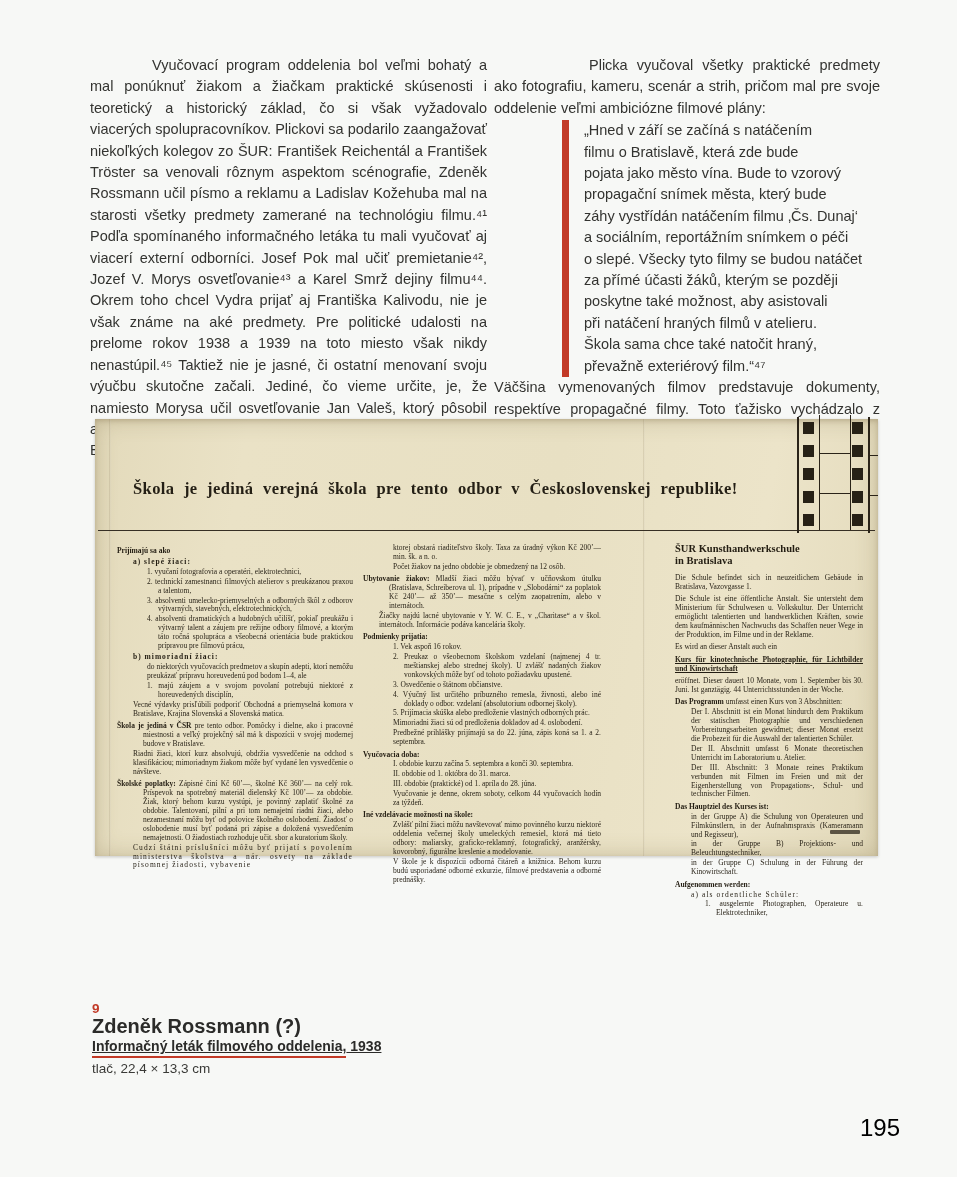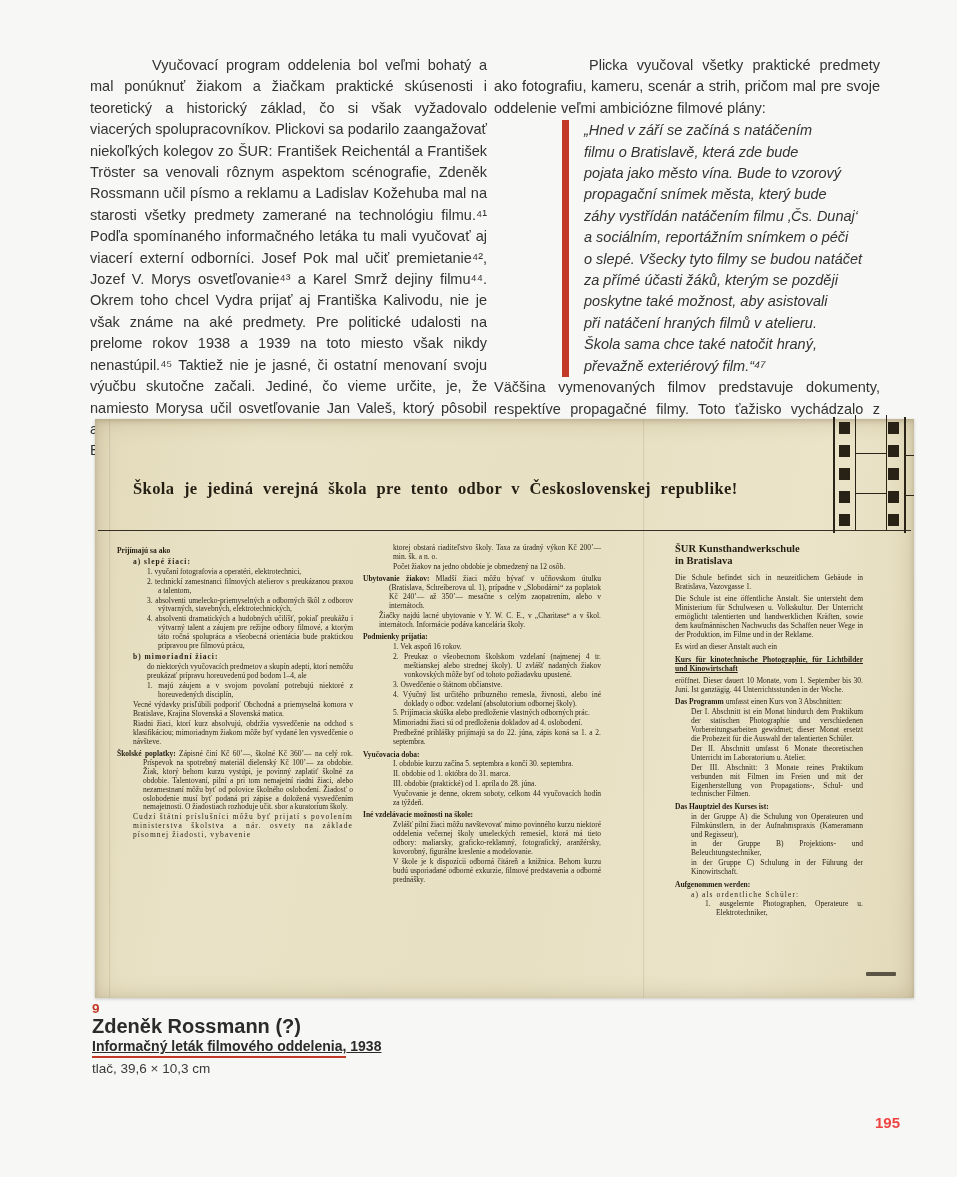--- a/index.html
+++ b/index.html
@@ -17,32 +17,31 @@
   .colR { width:386px; margin-left:7px; }
   .colL p, .colR p {
     margin:0; font-size:14.5px; line-height:21.4px;
     text-align:justify; color:#333330;
   }
   .colL p { text-indent:62px; }
   .colR .intro { text-indent:95px; }
   .quote-wrap { display:flex; margin:1px 0 0 68px; }
   .red-bar { width:7px; background:#c23a27; flex:0 0 7px; }
   .quote-text {
-    margin:0 0 0 15px !important; font-style:italic; white-space:pre-line;
+    margin:0 0 0 15px !important; white-space:pre-line;
     text-align:left !important; font-size:14.5px; line-height:21.2px; color:#3a3a37;
   }
   .after { text-indent:0; }
 
   
   .leaflet {
-    position:absolute; left:95px; top:419px; width:783px; height:579px;
+    position:absolute; left:95px; top:419px; width:783px; height:437px;
     background:linear-gradient(100deg,#e3dabb 0%, #eae2c6 18%, #e8e0c3 55%, #ece4c9 80%, #e2d9ba 100%);
     box-shadow: inset 0 0 22px rgba(110,92,50,.28), inset 0 2px 4px rgba(110,92,50,.25), 0 1px 3px rgba(0,0,0,.2);
     color:#2a2419;
-    padding-left:36px;
   }
   .crease { position:absolute; top:0; bottom:0; width:2px;
     background:linear-gradient(to right, rgba(100,82,45,.18), rgba(255,255,255,.12)); }
   .banner {
     position:absolute; left:38px; top:60px; width:660px;
     font-family:"Liberation Serif", serif; font-weight:700;
     font-size:16.5px; letter-spacing:.4px; word-spacing:5px; color:#241f15;
   }
   .header-rule { position:absolute; left:3px; right:3px; top:111px; height:0;
     border-top:1.6px solid #362f24; }
@@ -82,21 +81,21 @@
     background:#3a3326; opacity:.8; border-radius:1px; filter:blur(.4px); }
 
   
   .caption { position:absolute; left:92px; top:1001px; }
   .cap-num { color:#c23a27; font-weight:700; font-size:13.5px; line-height:16px; }
   .cap-author { font-weight:700; font-size:20px; line-height:19px; margin-top:0; color:#2b2b29; }
   .cap-title-line { font-weight:700; font-size:14px; line-height:19px; margin-top:1px; color:#2b2b29;text-decoration:underline; }
   .cap-underline { border-bottom:2.6px solid #c23a27; padding-bottom:1.5px; }
   .cap-medium { font-size:13.5px; margin-top:5px; color:#3a3a37; }
 
-  .page-num { position:absolute; right:57px; top:1114px; font-weight:700; font-size:15px; color:#ef4444; }
+  .page-num { position:absolute; right:57px; top:1114px; font-weight:400; font-size:24px; color:#000000; }
 </style>
 </head>
 <body>
 
 <div class="article">
   <div class="colL">
     <p>Vyučovací program oddelenia bol veľmi bohatý a mal ponúknuť žiakom a žiačkam praktické skúsenosti i teoretický a historický základ, čo si však vyžadovalo viacerých spolupracovníkov. Plickovi sa podarilo zaangažovať niekoľkých kolegov zo ŠUR: František Reichentál a František Tröster sa venovali rôznym aspektom scénografie, Zdeněk Rossmann učil písmo a reklamu a Ladislav Kožehuba mal na starosti všetky predmety zamerané na technológiu filmu.⁴¹ Podľa spomínaného informačného letáka tu mali vyučovať aj viacerí externí odborníci. Josef Pok mal učiť premietanie⁴², Jozef V. Morys osvetľovanie⁴³ a Karel Smrž dejiny filmu⁴⁴. Okrem toho chcel Vydra prijať aj Františka Kalivodu, nie je však známe na aké predmety. Pre politické udalosti na prelome rokov 1938 a 1939 na toto miesto však nikdy nenastúpil.⁴⁵ Taktiež nie je jasné, či ostatní menovaní svoju výučbu skutočne začali. Jediné, čo vieme určite, je, že namiesto Morysa učil osvetľovanie Jan Valeš, ktorý pôsobil ako osvetľovač v Slovenskom národnom divadle v Bratislave.⁴⁶</p>
   </div>
   <div class="colR">
     <p class="intro">Plicka vyučoval všetky praktické predmety ako fotografiu, kameru, scenár a strih, pričom mal pre svoje oddelenie veľmi ambiciózne filmové plány:</p>
@@ -144,20 +143,21 @@
         <p class="lb h0"><b>Prijímajú sa ako</b></p>
         <p class="lb a1"><b>a) slepé žiaci:</b></p>
         <p class="lb i2n">1. vyučaní fotografovia a operatéri, elektrotechnici,</p>
         <p class="lb i2n">2. technickí zamestnanci filmových atelierov s preukázanou praxou a talentom,</p>
         <p class="lb i2n">3. absolventi umelecko-priemyselných a odborných škôl z odborov výtvarných, stavebných, elektrotechnických,</p>
         <p class="lb i2n">4. absolventi dramatických a hudobných učilíšť, pokiaľ preukážu i výtvarný talent a záujem pre režijne odbory filmové, a ktorým táto ročná spolupráca a všeobecná orientácia bude praktickou prípravou pre filmovú prácu,</p>
         <p class="lb a1"><b>b) mimoriadní žiaci:</b></p>
         <p class="lb i2">do niektorých vyučovacích predmetov a skupín adepti, ktorí nemôžu preukázať prípravu horeuvedenú pod bodom 1–4, ale</p>
         <p class="lb i2n">1. majú záujem a v svojom povolaní potrebujú niektoré z horeuvedených disciplín,</p>
         <p class="lb i1">Vecné výdavky prisľúbili podporiť Obchodná a priemyselná komora v Bratislave, Krajina Slovenská a Slovenská matica.</p>
+        <p class="lb h0"><b>Škola je jediná v ČSR</b> pre tento odbor. Pomôcky i dielne, ako i pracovné miestnosti a veľký projekčný sál má k dispozícii v svojej modernej budove v Bratislave.</p>
         <p class="lb i1">Riadni žiaci, ktorí kurz absolvujú, obdržia vysvedčenie na odchod s klasifikáciou; mimoriadnym žiakom môže byť vydané len vysvedčenie o návšteve.</p>
         <p class="lb h0"><b>Školské poplatky:</b> Zápisné činí Kč 60’—, školné Kč 360’— na celý rok. Príspevok na spotrebný materiál dielenský Kč 100’— za obdobie. Žiak, ktorý behom kurzu vystúpi, je povinný zaplatiť školné za obdobie. Talentovaní, pilní a pri tom nemajetní riadni žiaci, alebo nezamestnaní môžu byť od polovice školného oslobodení. Žiadosť o oslobodenie musí byť podaná pri zápise a doložená vysvedčením nemajetnosti. O žiadostiach rozhoduje učit. sbor a kuratorium školy.</p>
         <p class="lb i1 sp">Cudzí štátni príslušníci môžu byť prijatí s povolením ministerstva školstva a nár. osvety na základe písomnej žiadosti, vybavenie</p>
       </div>
     <div class="lcol lcol2">
         <p class="lb i2">ktorej obstará riaditeľstvo školy. Taxa za úradný výkon Kč 200’— min. šk. a n. o.</p>
         <p class="lb i2">Počet žiakov na jedno obdobie je obmedzený na 12 osôb.</p>
         <p class="lb h0"><b>Ubytovanie žiakov:</b> Mladší žiaci môžu bývať v učňovskom útulku (Bratislava, Schreiberova ul. 1), prípadne v „Slobodárni“ za poplatok Kč 240’— až 350’— mesačne s celým zaopatrením, alebo v internátoch.</p>
         <p class="lb i1">Žiačky najdú lacné ubytovanie v Y. W. C. E., v „Charitase“ a v škol. internátoch. Informácie podáva kancelária školy.</p>
         <p class="lb h0"><b>Podmienky prijatia:</b></p>
@@ -201,16 +201,16 @@
 
   <div class="imprint"></div>
 </div>
 
 <div class="caption">
   <div class="cap-num">9</div>
   <div class="cap-author">Zdeněk Rossmann (?)</div>
   <div class="cap-title-line">
     <span class="cap-underline">Informačný leták filmového oddelenia,</span><span> 1938</span>
   </div>
-  <div class="cap-medium">tlač, 39,6 × 10,3 cm</div>
+  <div class="cap-medium">tlač, 22,4 × 13,3 cm</div>
 </div>
 
 <div class="page-num">195</div>
 
 </body></html>

